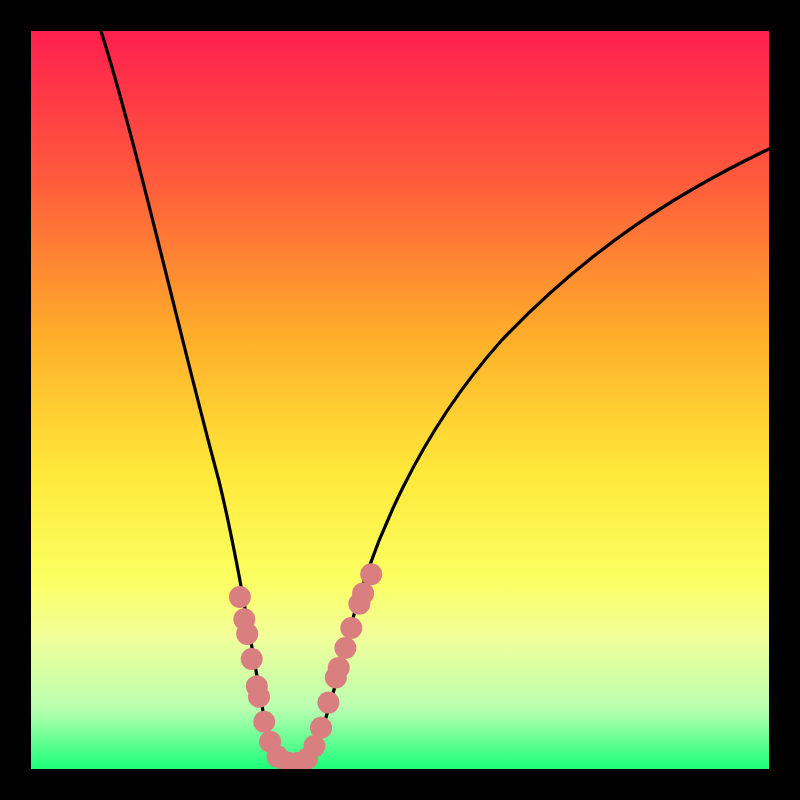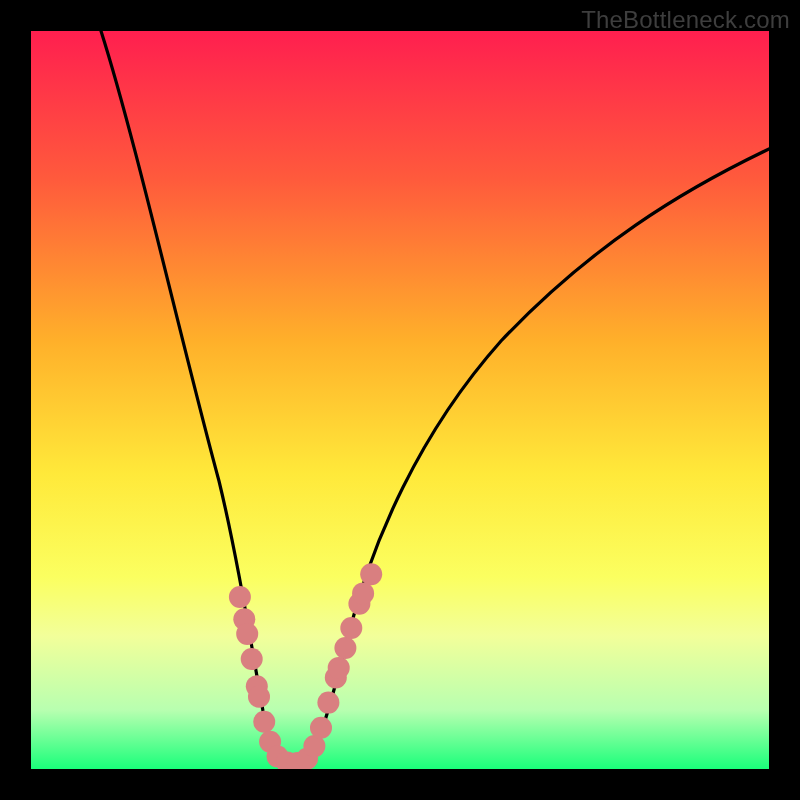--- a/index.html
+++ b/index.html
@@ -90,14 +90,13 @@
         <circle cx="307.7" cy="636.9" r="11"></circle>
         <circle cx="314.4" cy="617.0" r="11"></circle>
         <circle cx="320.3" cy="597.0" r="11"></circle>
         <circle cx="328.4" cy="572.7" r="11"></circle>
         <circle cx="332.1" cy="562.4" r="11"></circle>
         <circle cx="340.2" cy="543.2" r="11"></circle>
       </g>
     </svg>
 
   </div>
-  <div class="watermark">TheBottleneck.com</div>
 </div>
 
 </body></html>

